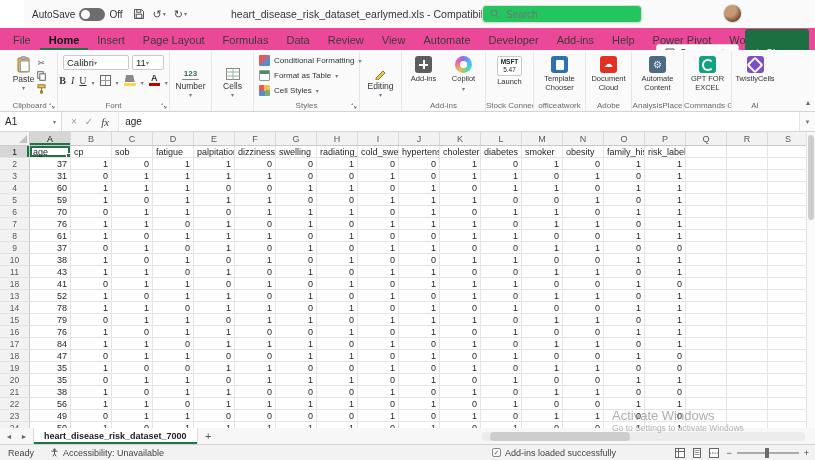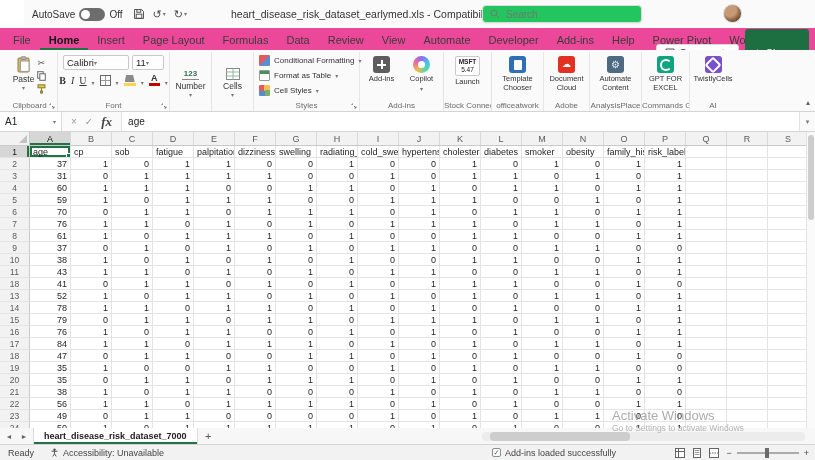--- a/index.html
+++ b/index.html
@@ -75,21 +75,21 @@
   .aicon.twistly { background:#7a4fc9; }
   .aicon.twistly::after { content:""; width:8px; height:8px; border:2px solid #fff; border-radius:2px; transform:rotate(45deg); }
   .stock-card { border:1px solid #c9c9c9; background:#fff; border-radius:2px; font-size:6.5px; line-height:1.25; padding:1px 3px; color:#222; text-align:center; }
   .stock-card .tk { font-weight:700; display:block; }
   .ribbon-collapse { position:absolute; right:5px; bottom:4px; font-size:8px; color:#666; cursor:pointer; }
 
   
   .fbar { height:20px; display:flex; align-items:stretch; background:#fafafa; border-bottom:1px solid #d4d4d4; }
   .namebox { width:62px; background:#fff; border-right:1px solid #d9d9d9; display:flex; align-items:center; justify-content:space-between; padding:0 5px; font-size:10px; }
   .fx-btns { display:flex; align-items:center; gap:8px; padding:0 9px; color:#9a9a9a; font-size:10px; border-right:1px solid #e3e3e3; }
-  .fx { font-style:italic; font-weight:700; font-family:"Liberation Serif", serif; color:#444; font-size:13px;text-align:right; }
+  .fx { font-style:italic; font-weight:400; font-family:"Liberation Serif", serif; color:#444; font-size:11px;text-align:right; }
   .fvalue { flex:1; background:#fff; display:flex; align-items:center; padding:0 6px; font-size:10px; color:#1e1e1e; }
   .fbar-caret { width:16px; display:flex; align-items:center; justify-content:center; color:#777; font-size:7px; border-left:1px solid #e3e3e3; background:#fafafa; }
 
   
   .grid-area { position:relative; height:296px; background:#fff; overflow:hidden; }
   .colheads { display:flex; height:14px; background:#f2f2f2; border-bottom:1px solid #c9c9c9; }
   .corner { width:30px; flex:0 0 30px; border-right:1px solid #c9c9c9; position:relative; background:#f2f2f2; }
   .corner::after { content:""; position:absolute; right:2px; bottom:2px; border-left:8px solid transparent; border-bottom:8px solid #c2c2c2; }
   .col-h { width:41px; flex:0 0 41px; border-right:1px solid #d9d9d9; font-size:9px; color:#5a5a5a; display:flex; align-items:center; justify-content:center; }
   .col-h.hl { background:#d6d6d6; color:#151515; box-shadow:inset 0 -2px 0 #217346; }
@@ -306,20 +306,30 @@
       <span class="sicon cs"></span>
       <span>Cell Styles</span>
       <span class="caret">▾</span>
     </div>
     <span class="rgroup-label">Styles</span>
     <svg class="launcher" width="6" height="6" viewBox="0 0 6 6">
         <path d="M1 1v1M1 1h1M5 5 3 3M5 5V3.4M5 5H3.4" stroke="#777"></path>
       </svg>
   </div>
 
+  <div class="rgroup collapsed" style="width:42px">
+    <div class="bigbtn">
+      <svg width="13" height="12" viewBox="0 0 13 12">
+          <path d="M2 10 9 3l2 2-7 7H2z" fill="#e8c84f" stroke="#8a7a2a"></path>
+          <path d="M9 3l2 2" stroke="#8a7a2a"></path>
+        </svg>
+      <span>Editing</span>
+      <span class="caret">▾</span>
+    </div>
+  </div>
 
   <div class="rgroup" style="width:84px">
     <div class="addin-row">
       <div class="addin-btn">
         <span class="aicon puzzle"></span>
         <span>Add-ins</span>
       </div>
       <div class="addin-btn">
         <span class="aicon copilot"></span>
         <span>Copilot</span>

